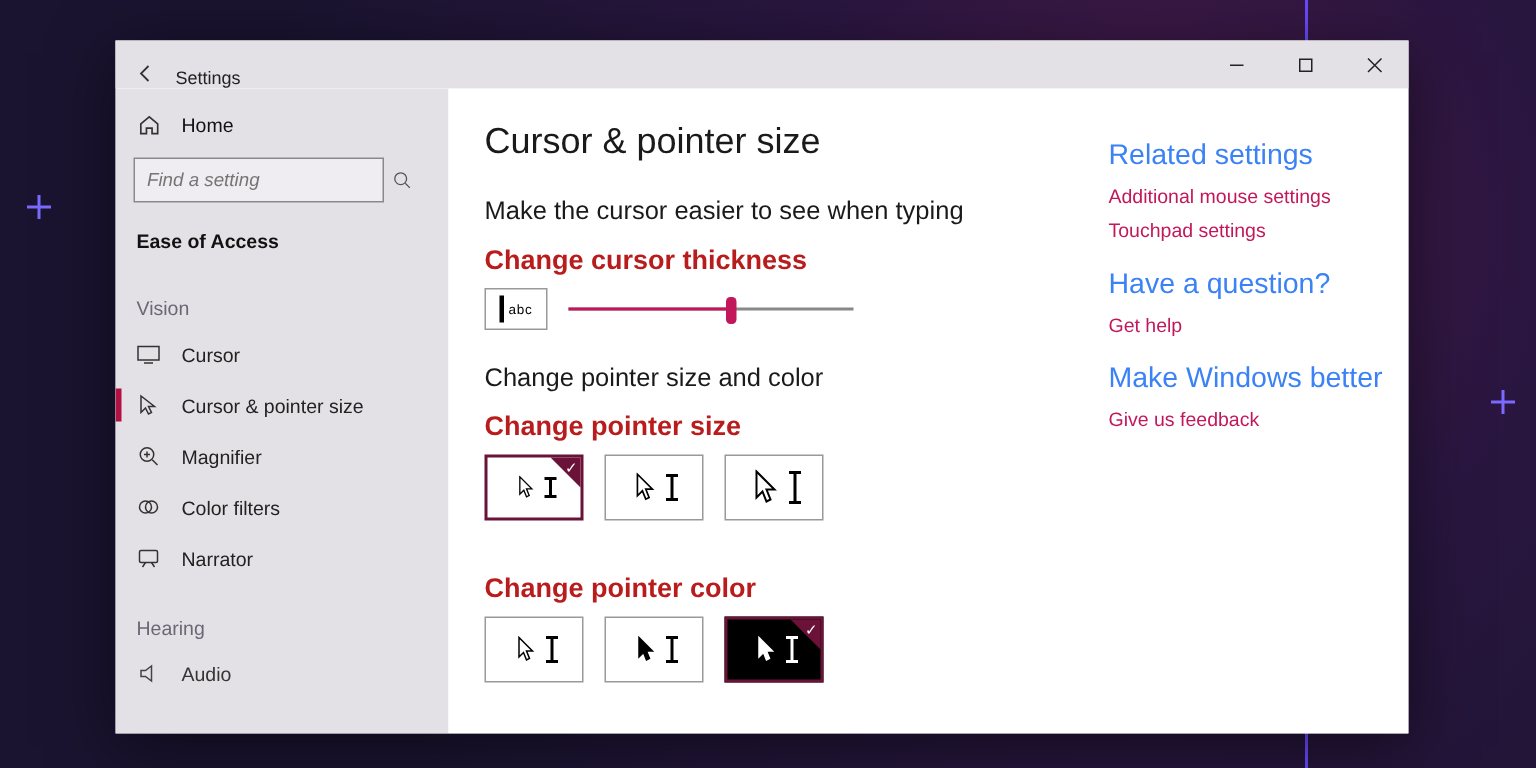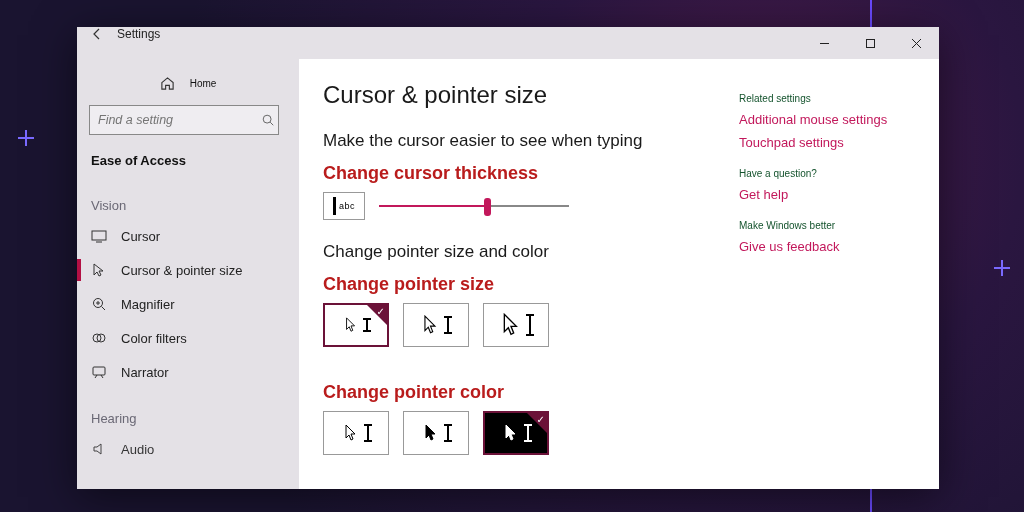--- a/index.html
+++ b/index.html
@@ -20,45 +20,45 @@
   .g1 { left:18px; top:130px; }
   .g2 { right:14px; top:260px; }
   .vbar { position:absolute; right:152px; top:0; width:2px; height:512px; background:#6a4aff; }
 
   .window {
     position: absolute; left: 77px; top: 27px; width: 862px; height: 462px;
     background: #fff; box-shadow: 0 8px 40px rgba(0,0,0,.5);
     display:flex; flex-direction:column;
   }
   .titlebar {
-    height: 32px; display:flex; align-items:flex-start;
+    height: 32px; display:flex; align-items:flex-end;
     background:#e4e1e6;
   }
   .back {
     width:40px; text-align:center; font-size:14px; color:#333;
   }
   .title { font-size:12px; color:#222; }
   .wcontrols { margin-left:auto; display:flex; }
   .wbtn { width:46px; height:32px; display:flex; align-items:center; justify-content:center; font-size:11px; color:#222;}
   .wbtn svg { display:block; }
 
   .body { flex:1; display:flex; overflow:hidden; }
   .sidebar {
     width:222px; background:#e4e1e6; padding:8px 0 0 0;
     display:flex; flex-direction:column;
     color:#111;
   }
   .home {
     display:flex; align-items:center; gap:14px;
-    padding:8px 14px; font-size:10px;justify-content:center;
+    padding:8px 14px; font-size:13px;
   }
   .icon { width:16px; height:16px; display:inline-flex; align-items:center; justify-content:center; }
   .searchwrap { padding:6px 12px; }
   .search {
-    width:190px; height:30px; border:1px solid #888; background:#efedf1;
+    width:167px; height:30px; border:1px solid #888; background:#efedf1;
     display:flex; align-items:center; padding:0 8px;
   }
   .search input {
     flex:1; border:none; background:transparent; font-size:12.5px; color:#666; outline:none;
     font-style:italic;
   }
   .category {
     padding:12px 14px 8px; font-size:13px; font-weight:600;
   }
   .groupLabel {
@@ -108,21 +108,21 @@
     border-top:20px solid #6b1238; border-left:20px solid transparent;
   }
   .tile .check { position:absolute; right:2px; top:1px; color:#fff; font-size:10px;}
   .tile.inverted { background:#000; }
   .cursor-arrow { display:inline-block; }
   .ibeam { width:2px; height:18px; background:#000; position:relative; margin-left:3px;}
   .ibeam::before, .ibeam::after { content:""; position:absolute; left:-3px; width:8px; height:2px; background:#000;}
   .ibeam::before { top:0;} .ibeam::after { bottom:0;}
   .ibeam.wh { background:#fff;} .ibeam.wh::before,.ibeam.wh::after{background:#fff;}
 
-  .aside h3 { font-size:10px; font-weight:400; color:#14532d; margin-bottom:8px; margin-top:18px;}
+  .aside h3 { font-size:19px; font-weight:400; color:#3b82f6; margin-bottom:8px; margin-top:18px;}
   .aside h3:first-child{ margin-top:0;}
   .link { color:#c2185b; font-size:13px; margin-bottom:8px; display:block;}
 </style>
 </head>
 <body>
 
 <div class="desktop">
   <div class="glow g1"></div>
   <div class="glow g2"></div>
   <div class="vbar"></div>

